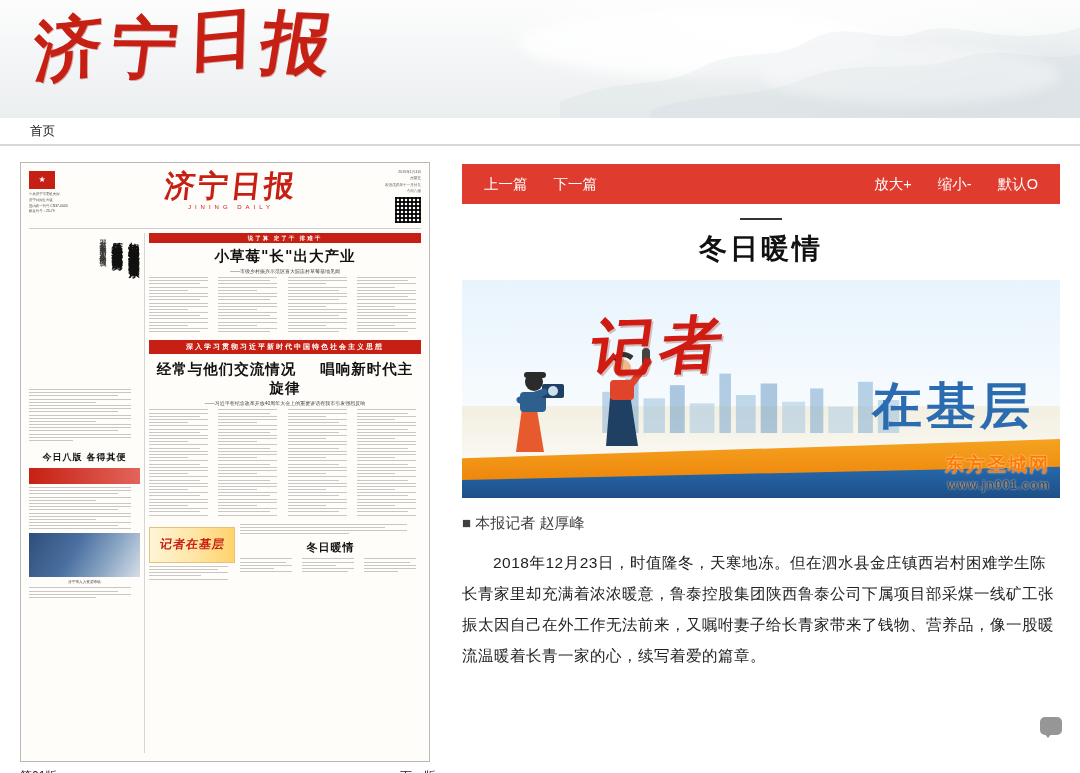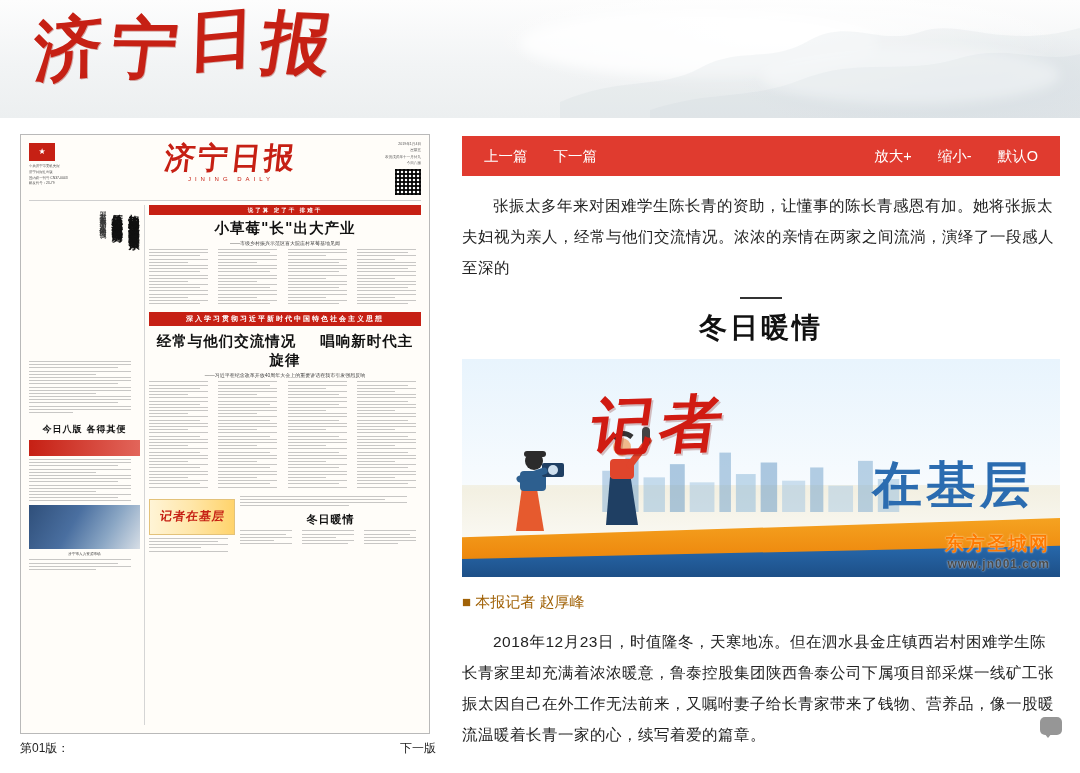--- a/index.html
+++ b/index.html
@@ -297,21 +297,21 @@
   .wm {
     position: absolute; right: 10px; bottom: 6px; text-align: right;
     color: #ff7a00; font-weight: bold; font-size: 19px;
     text-shadow: 0 0 2px rgba(255,255,255,.9);
     letter-spacing: 2px;
     margin-top: 19px;
   }
   .wm small { display:block; color:#4a4a4a; font-size: 12px; font-weight: bold; letter-spacing:1px;}
 
   .byline {
-    font-size: 15px; color: #a16207; margin-top: 16px;
+    font-size: 15px; color: #404040; margin-top: 16px;
   }
   .byline::before { content: "■ "; }
 
   
   .float-wm {
     position: absolute;
     right: 18px;
     bottom: 38px;
     display: flex;
     align-items: center;
@@ -345,20 +345,23 @@
     <svg class="mountain" style="left:560px; top:6px;" width="520" height="112" viewBox="0 0 520 112">
       <path d="M0 96 C60 70 100 84 140 62 C180 40 210 58 250 34 C290 12 320 40 360 26 C400 12 440 44 520 22 L520 112 L0 112 Z" fill="#b9c6cd" opacity="0.45"></path>
       <path d="M90 104 C150 84 190 94 240 74 C300 50 340 70 400 52 C450 38 480 58 520 48 L520 112 L90 112 Z" fill="#9fb0ba" opacity="0.35"></path>
     </svg>
     <div class="brush" style="left:40px; top:30px; width:330px; height:3px; transform:rotate(-1.5deg); opacity:.0;"></div>
     <div class="masthead-title">
       <span class="c1">济</span><span class="c2">宁</span><span class="c3">日</span><span class="c4">报</span>
     </div>
   </div>
 
+  <div class="navbar">
+    <a class="nav-home">首页</a>
+  </div>
 
   <div class="content">
 
     <div class="paper-col">
       <div class="paper">
 
         <div class="paper-top">
           <div class="pt-left">
             <div class="redstar">★</div>
             <div>中共济宁市委机关报</div>
@@ -746,21 +749,20 @@
           <a>下一篇</a>
         </div>
         <div class="spacer"></div>
         <div class="right">
           <span>放大+</span>
           <span>缩小-</span>
           <span>默认O</span>
         </div>
       </div>
 
-      <p class="art-para">张振太多年来对困难学生陈长青的资助，让懂事的陈长青感恩有加。她将张振太夫妇视为亲人，经常与他们交流情况。浓浓的亲情在两家之间流淌，演绎了一段感人至深的</p>
 
       <div class="hr-short"></div>
 
       <h1 class="art-title">冬日暖情</h1>
 
       <div class="banner">
         <div class="sky"></div>
 
         <svg class="city" viewBox="0 0 400 80" preserveAspectRatio="none">
           <rect x="10" y="30" width="22" height="50" fill="#8fb6d8"></rect>

